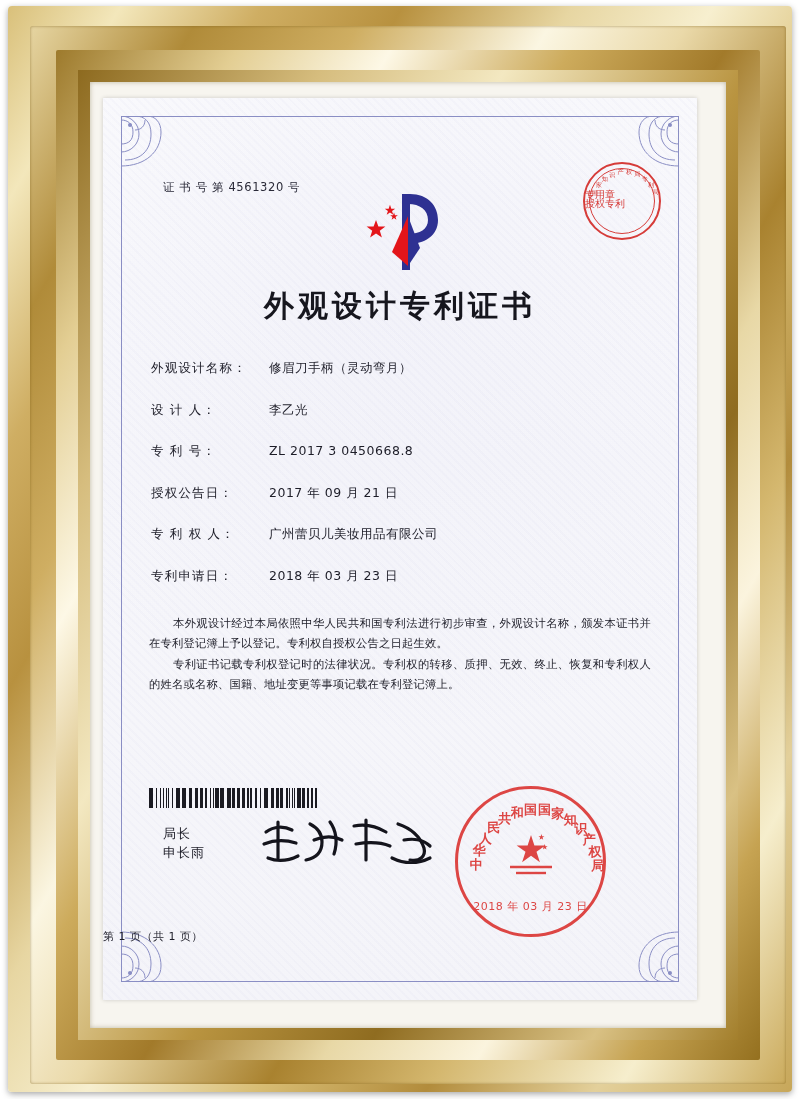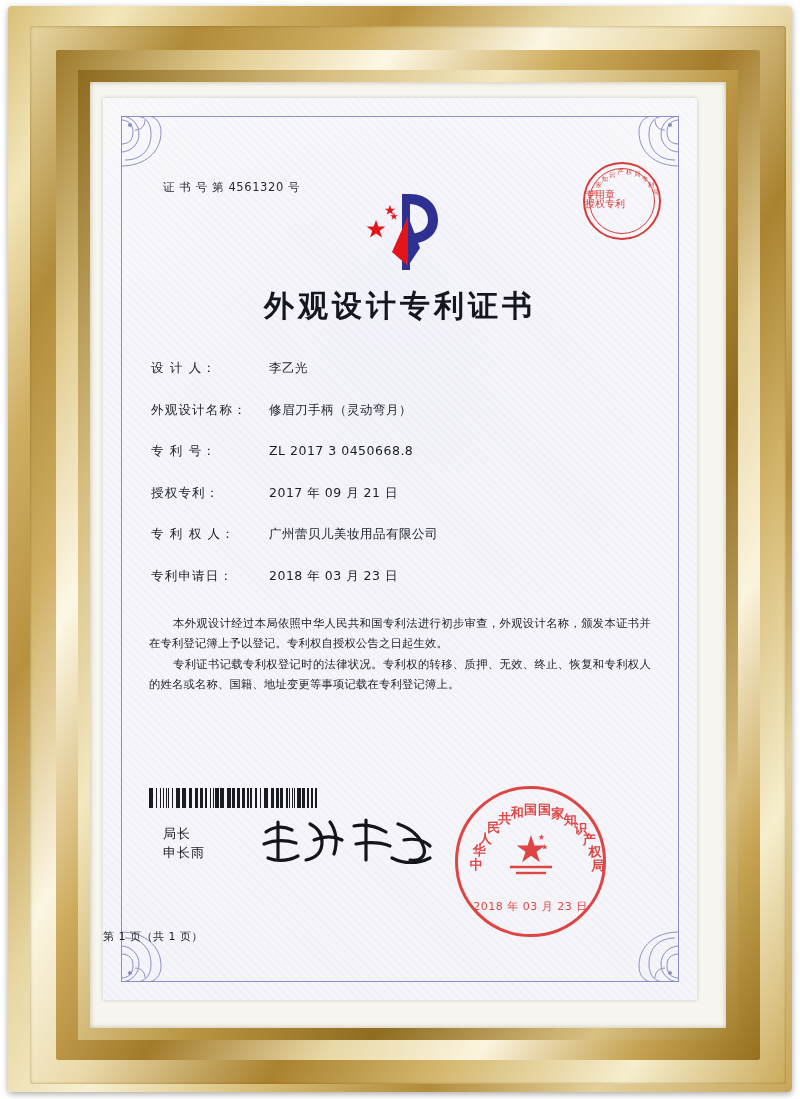--- a/index.html
+++ b/index.html
@@ -433,33 +433,33 @@
       <div class="center-lines">
         <div>专用章</div>
         <div>授权专利</div>
       </div>
     </div>
 
     <div class="title">外观设计专利证书</div>
 
     <div class="fields">
       <div class="field">
+        <span class="k">外观设计名称：</span>
+        <span class="v">修眉刀手柄（灵动弯月）</span>
+      </div>
+      <div class="field">
         <span class="k">设 计 人：</span>
         <span class="v">李乙光</span>
-      </div>
-      <div class="field">
-        <span class="k">外观设计名称：</span>
-        <span class="v">修眉刀手柄（灵动弯月）</span>
       </div>
       <div class="field">
         <span class="k">专 利 号：</span>
         <span class="v">ZL 2017 3 0450668.8</span>
       </div>
       <div class="field">
-        <span class="k">授权专利：</span>
+        <span class="k">授权公告日：</span>
         <span class="v">2017 年 09 月 21 日</span>
       </div>
       <div class="field">
         <span class="k">专 利 权 人：</span>
         <span class="v">广州蕾贝儿美妆用品有限公司</span>
       </div>
       <div class="field">
         <span class="k">专利申请日：</span>
         <span class="v">2018 年 03 月 23 日</span>
       </div>

